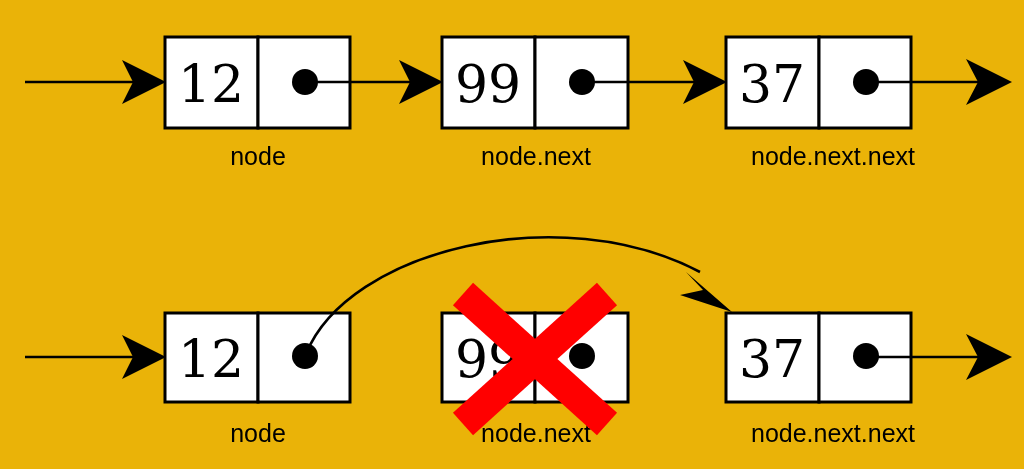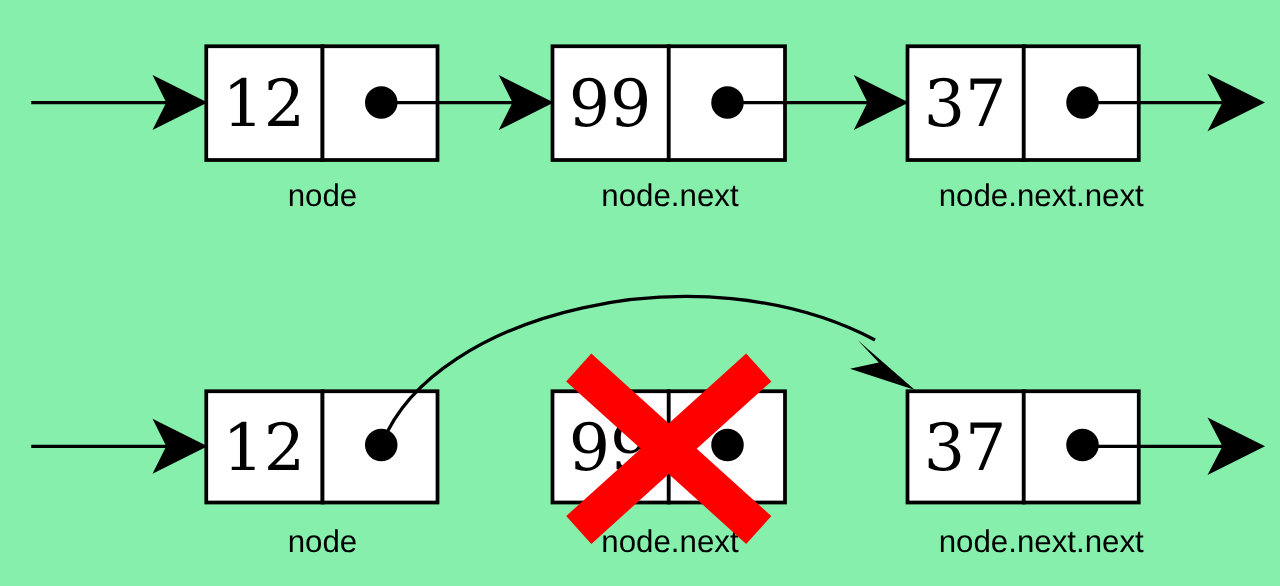--- a/index.html
+++ b/index.html
@@ -10,21 +10,21 @@
   body {
     width: 1024px;
     height: 469px;
     font-family: "Liberation Sans", sans-serif;
     overflow: hidden;
   }
   #stage {
     position: relative;
     width: 1024px;
     height: 469px;
-    background: #86efac;
+    background: #eab308;
   }
   #stage > svg {
     position: absolute;
     left: 0;
     top: 0;
   }
   .node-value {
     font-family: "DejaVu Serif", "Liberation Serif", serif;
     font-size: 52px;
     fill: #000000;

